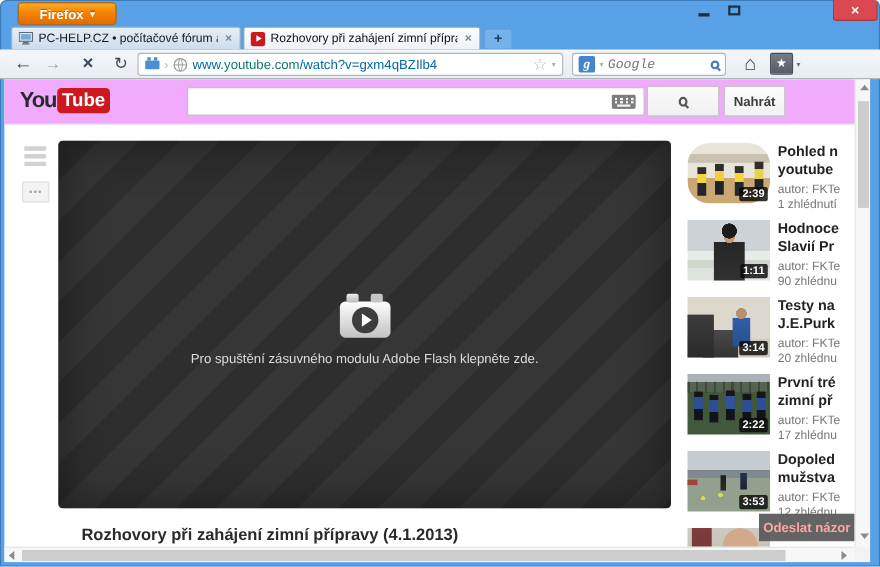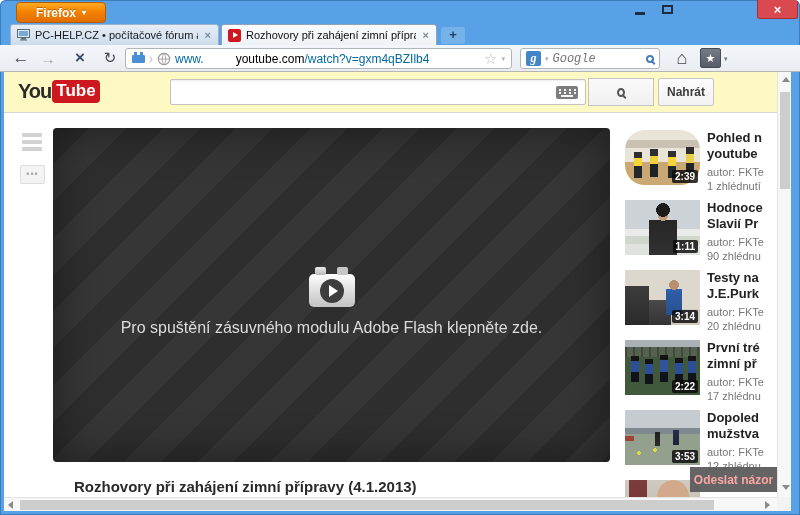--- a/index.html
+++ b/index.html
@@ -52,21 +52,21 @@
   .g-reload  { left:98px; width:24px; font-size:15px; color:#45484c; }
 
   .urlbar { position:absolute; left:125px; top:3px; width:387px; height:21px; background:#fff;
     border:1px solid #b0b5bb; border-radius:3px; display:flex; align-items:center; padding:0 6px; gap:4px; }
   .brick { position:relative; width:13px; height:8px; background:#4a8fd4; border-radius:1px; flex:0 0 13px; }
   .brick::before { content:""; position:absolute; top:-3px; left:2px; width:3px; height:3px;
     background:#4a8fd4; box-shadow:6px 0 0 #4a8fd4; }
   .url-chevron { color:#b8bcc1; font-size:12px; }
   .url-text { flex:1; font-size:12px; white-space:nowrap; overflow:hidden; }
   .u-www, .u-path { color:#0369a1; }
-  .u-domain { color:#000000;margin-left:32px; }
+  .u-domain { color:#0f766e; }
   .star-outline { color:#b9bec4; font-size:15px; }
   .small-arrow { color:#a9aeb4; font-size:7px; }
 
   .searchbox { position:absolute; left:520px; top:3px; width:140px; height:21px; background:#fff;
     border:1px solid #b0b5bb; border-radius:3px; display:flex; align-items:center; padding:0 5px; gap:4px; }
   .gfav { width:15px; height:15px; background:#4285c8; border-radius:2px; color:#fff;
     font:italic bold 12px "Liberation Serif", serif; text-align:center; line-height:14px; flex:0 0 15px; }
   .search-input { flex:1; width:40px; border:none; outline:none; font-style:italic;
     font-size:12px; color:#0369a1; background:transparent; font-family:Liberation Mono, monospace; }
   .magnifier { position:relative; width:8px; height:8px; border:2px solid #4a7db8; border-radius:50%; flex:0 0 8px; }
@@ -76,21 +76,21 @@
     font-size:18px; color:#45494f; text-align:center; line-height:24px; }
   .bm-widget { position:absolute; left:700px; top:3px; width:21px; height:20px;
     background:linear-gradient(#767c86,#555c67); border:1px solid #474c55; border-radius:2px;
     color:#fff; font-size:11px; text-align:center; line-height:19px; }
   .bm-arrow { position:absolute; left:724px; top:10px; font-size:7px; color:#6e747c; }
 
   
   .viewport { position:absolute; left:4px; top:72px; width:787px; height:439px; background:#fff; overflow:hidden; }
 
   .yt-header { position:absolute; left:0; top:0; width:100%; height:41px;
-    background:#fef9c3; border-bottom:1px solid #d6d6d6; }
+    background:#f0abfc; border-bottom:1px solid #d6d6d6; }
   .yt-logo { position:absolute; left:14px; top:8px; display:flex; align-items:center; }
   .logo-you { font-size:20px; font-weight:bold; color:#2a2a2a; letter-spacing:-1px; }
   .logo-tube { margin-left:1px; background:#cc181e; color:#fff; font-size:17px; font-weight:bold;
     padding:1px 4px 2px; border-radius:4px; }
   .yt-search-input { position:absolute; left:166px; top:7px; width:416px; height:26px;
     border:1px solid #c3c3c3; border-radius:2px; box-shadow:inset 0 1px 2px rgba(0,0,0,.08);
     font-size:13px; padding:0 30px 0 8px; outline:none; }
   .kbd-icon { position:absolute; left:552px; top:14px; width:22px; height:13px; background:#7d7d7d;
     border-radius:2px; background-image:
       repeating-linear-gradient(90deg, rgba(255,255,255,.95) 0 2px, transparent 2px 5px),
@@ -120,21 +120,21 @@
   .player-msg { position:absolute; left:0; right:0; top:146px; display:flex; flex-direction:column;
     align-items:center; gap:12px; }
   .plugin-icon { position:relative; width:46px; height:33px;
     background:linear-gradient(#fefefe,#c2c2c2); border-radius:5px; }
   .plugin-icon::before { content:""; position:absolute; top:-7px; left:6px; width:11px; height:8px;
     background:linear-gradient(#ececec,#b9b9b9); border-radius:2px; box-shadow:22px 0 0 #c6c6c6; }
   .plugin-play { position:absolute; left:50%; top:50%; transform:translate(-50%,-50%);
     width:24px; height:24px; background:#3d3d3d; border-radius:50%; }
   .plugin-play::after { content:""; position:absolute; left:9px; top:6px;
     border-left:9px solid #fdfdfd; border-top:6px solid transparent; border-bottom:6px solid transparent; }
-  .flash-text { color:#dcdcdc; font-size:16px; }
+  .flash-text { color:#dcdcdc; font-size:12px; }
 
   .video-title { position:absolute; left:70px; top:406px; font-size:15px; font-weight:bold; color:#2a2a2a; }
 
   
   .sv { position:absolute; left:621px; width:166px; height:62px; }
   .thumb { position:absolute; left:0; top:0; width:75px; height:55px; background:#999; }
   .dur { position:absolute; right:2px; bottom:2px; background:rgba(8,8,8,.82); color:#fff;
     font-size:10px; font-weight:bold; padding:1px 3px; border-radius:2px; }
   .svtext { position:absolute; left:82px; top:0; width:84px; overflow:hidden; }
   .svt { font-size:13px; font-weight:bold; color:#222; line-height:16px; white-space:nowrap; overflow:hidden; }

